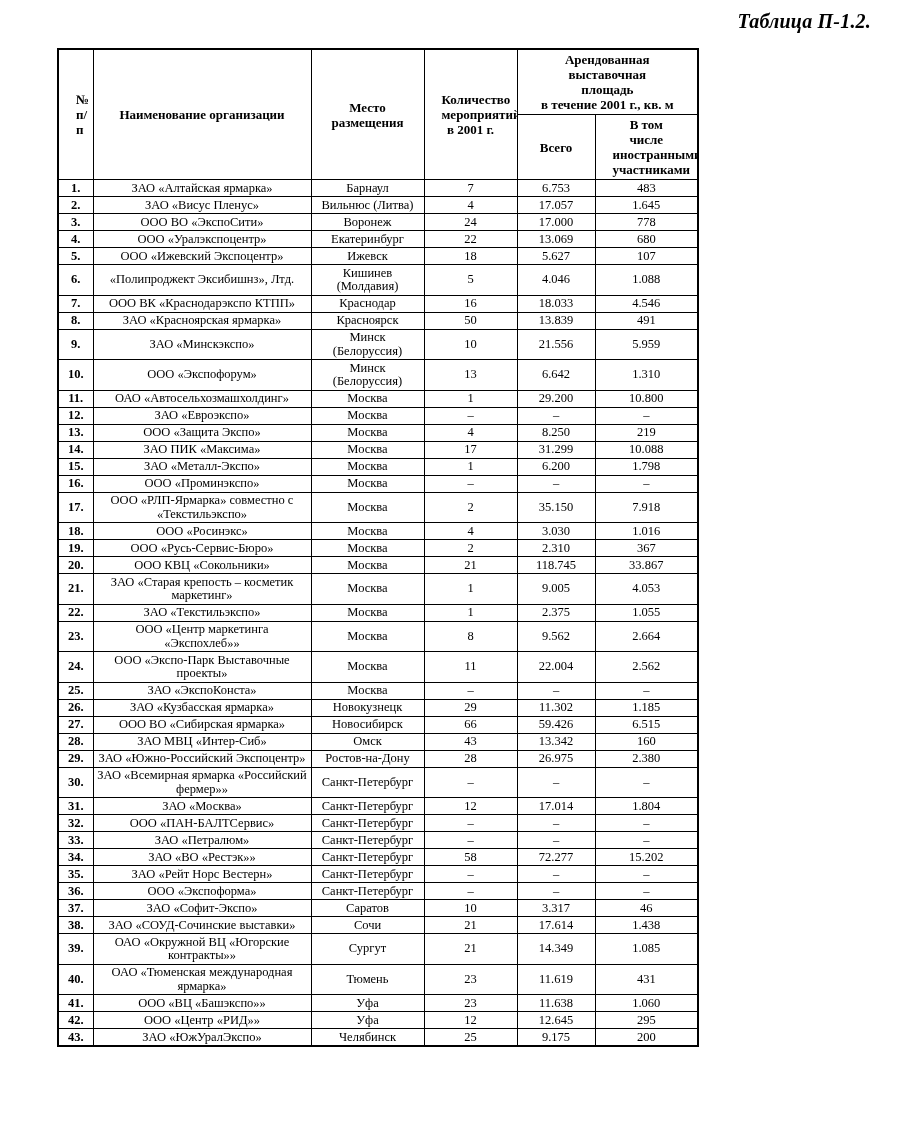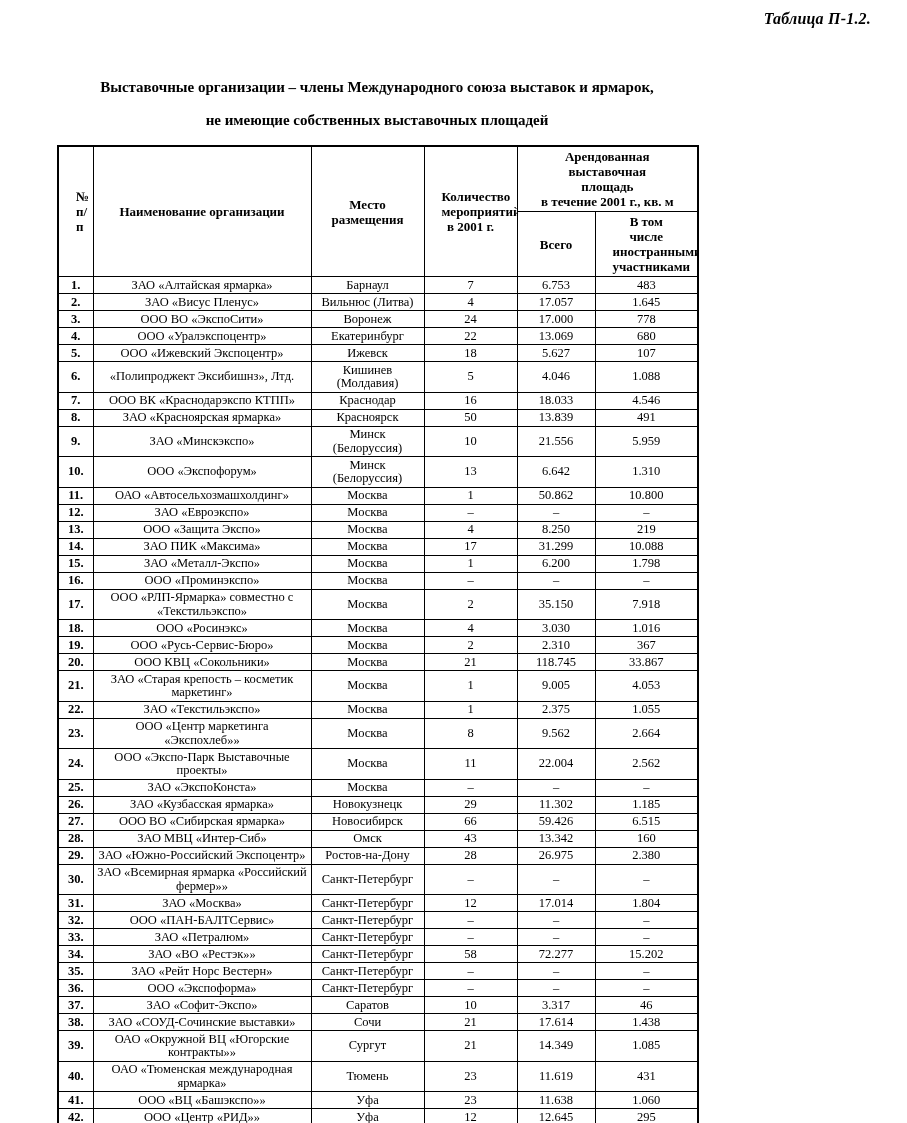--- a/index.html
+++ b/index.html
@@ -12,21 +12,21 @@
   .page {
     position: relative;
     width: 907px;
     height: 1123px;
     background: #ffffff;
     overflow: hidden;
   }
   .caption {
     padding: 10px 36px 0 0;
     text-align: right;
-    font-size: 16px;
+    font-size: 20px;
     font-weight: bold;
     font-style: italic;
     letter-spacing: 0.2px;
     margin-left: 32px;
   }
   .doc-title {
     width: 640px;
     margin: 49px 0 0 57px;
     text-align: center;
     font-size: 15px;
@@ -66,24 +66,20 @@
   td.col-name  { text-align: center; }
   td.col-location, td.col-events, td.col-total, td.col-foreign { text-align: center; }
 </style>
 </head>
 <body>
 
 <div class="page">
 
   <div class="caption">Таблица П-1.2.</div>
 
-  <div class="doc-title">
-    <div class="line1">Выставочные организации – члены Международного союза выставок и ярмарок,</div>
-    <div class="line2">не имеющие собственных выставочных площадей</div>
-  </div>
 
   <table class="main">
     <colgroup>
       <col style="width:35px">
       <col style="width:218px">
       <col style="width:113px">
       <col style="width:93px">
       <col style="width:78px">
       <col style="width:103px">
     </colgroup>
@@ -181,21 +177,21 @@
           <td class="col-location">Минск (Белоруссия)</td>
           <td class="col-events">13</td>
           <td class="col-total">6.642</td>
           <td class="col-foreign">1.310</td>
         </tr>
         <tr>
           <td class="col-num">11.</td>
           <td class="col-name">ОАО «Автосельхозмашхолдинг»</td>
           <td class="col-location">Москва</td>
           <td class="col-events">1</td>
-          <td class="col-total">50.862</td>
+          <td class="col-total">29.200</td>
           <td class="col-foreign">10.800</td>
         </tr>
         <tr>
           <td class="col-num">12.</td>
           <td class="col-name">ЗАО «Евроэкспо»</td>
           <td class="col-location">Москва</td>
           <td class="col-events">–</td>
           <td class="col-total">–</td>
           <td class="col-foreign">–</td>
         </tr>

